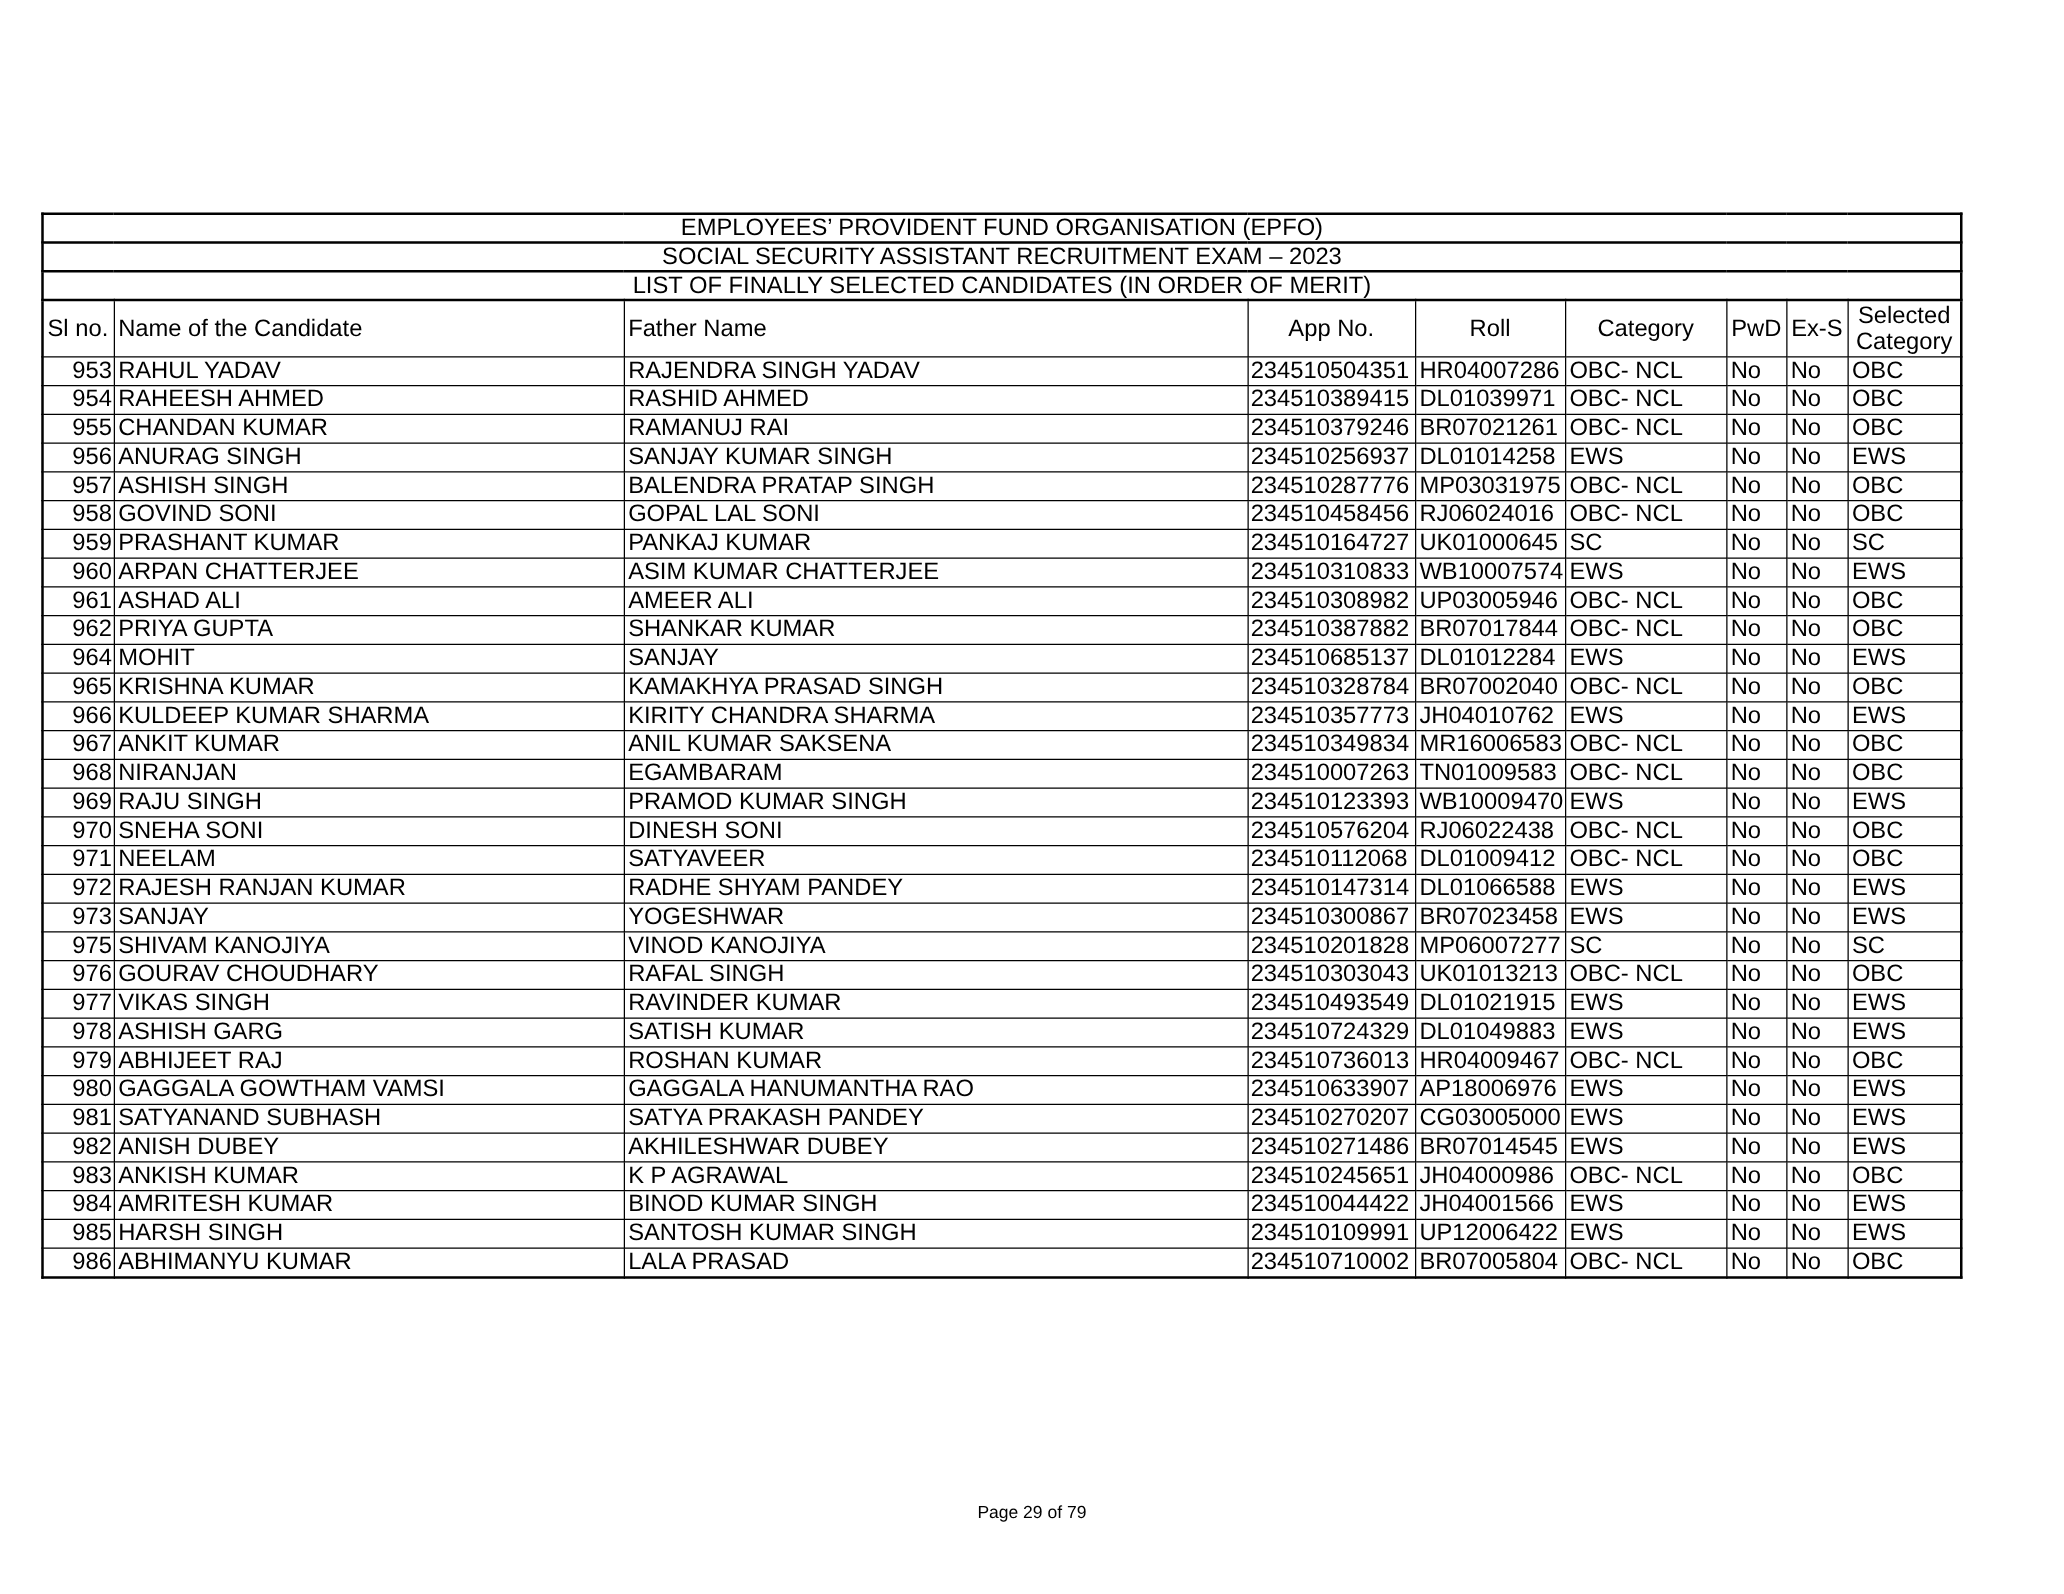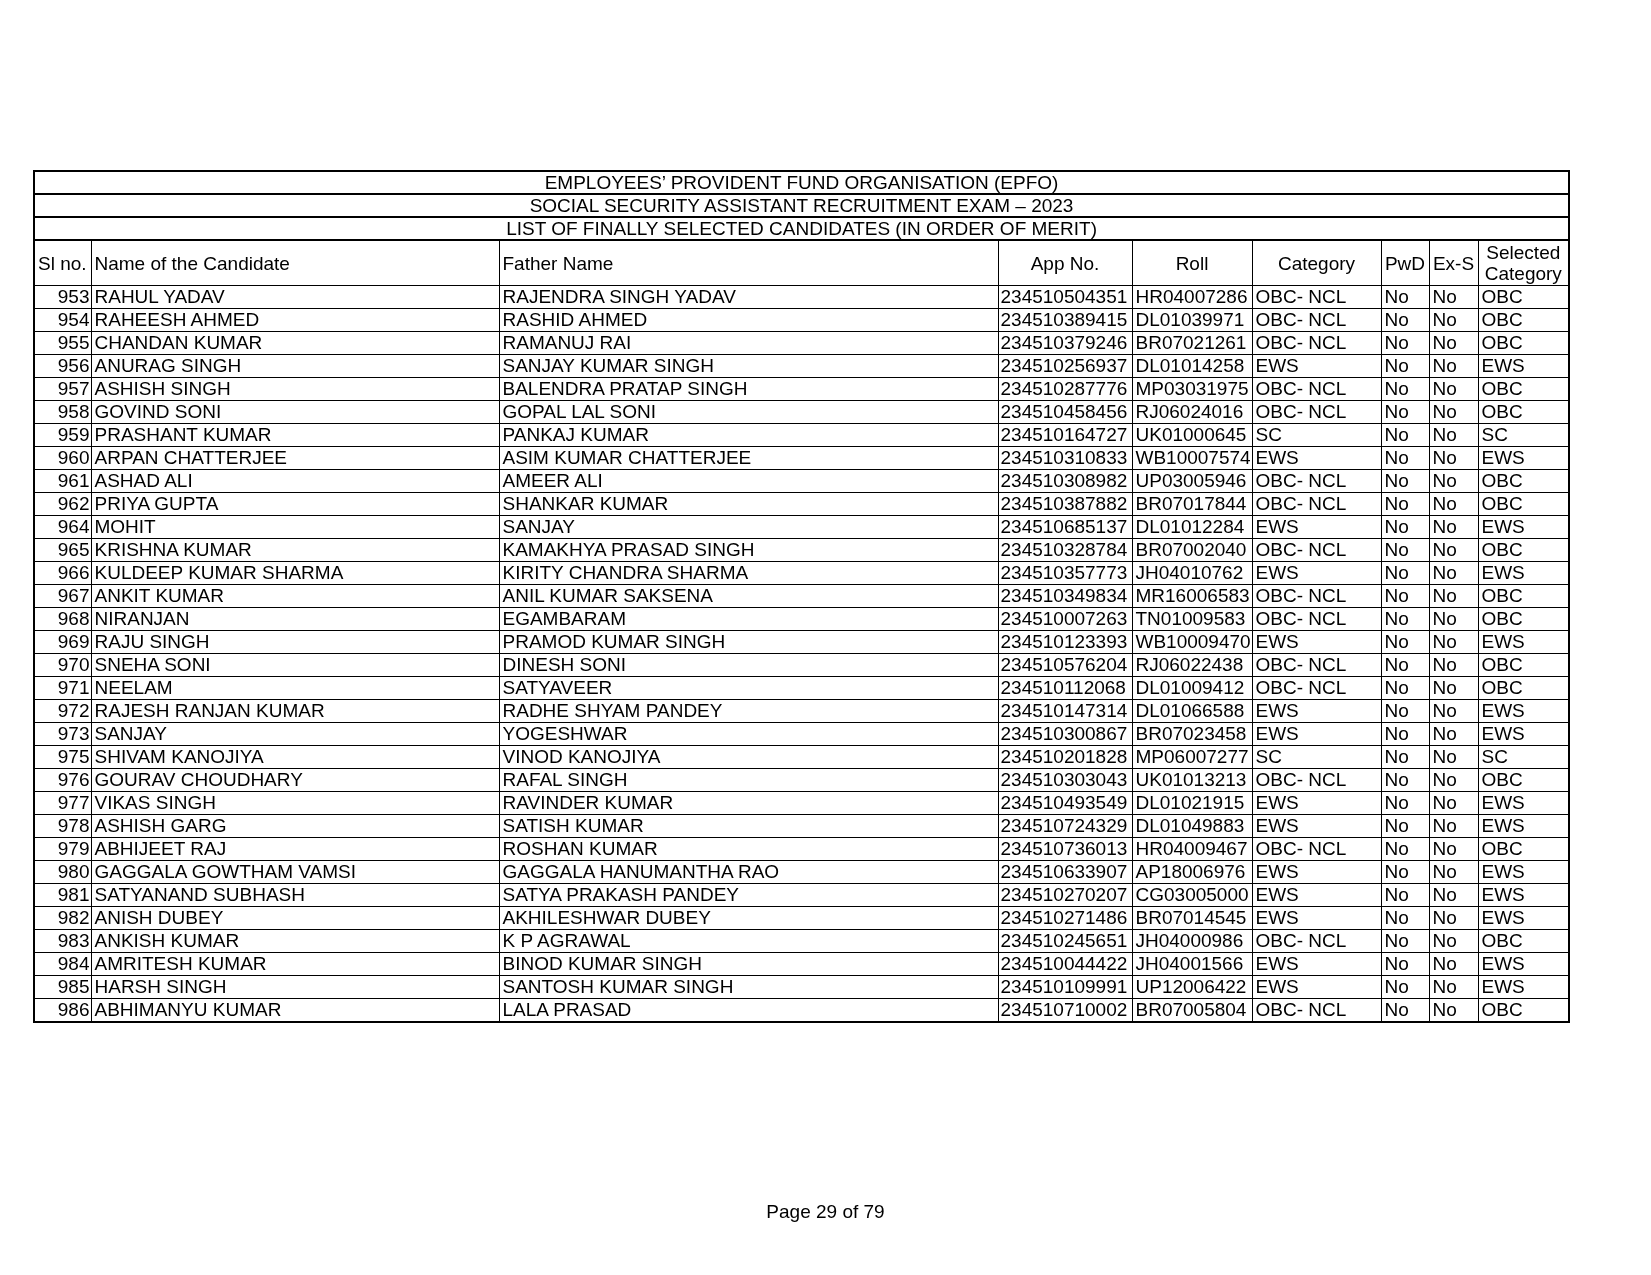--- a/index.html
+++ b/index.html
@@ -62,21 +62,21 @@
   tbody td:nth-child(1) { text-align: right; padding: 0 1px; }
   tbody td:nth-child(4) { padding: 0 2px; }
   
   table.merit-table { border: 2px solid #000; }
   .page-footer {
     position: absolute;
     top: 1201px;
     left: 0;
     width: 1651px;
     text-align: center;
-    font-size: 19px;
+    font-size: 14px;
     color: #000;
   }
 </style>
 </head>
 <body>
 
 <table class="merit-table">
   <colgroup>
     <col style="width:57px">
     <col style="width:408px">

